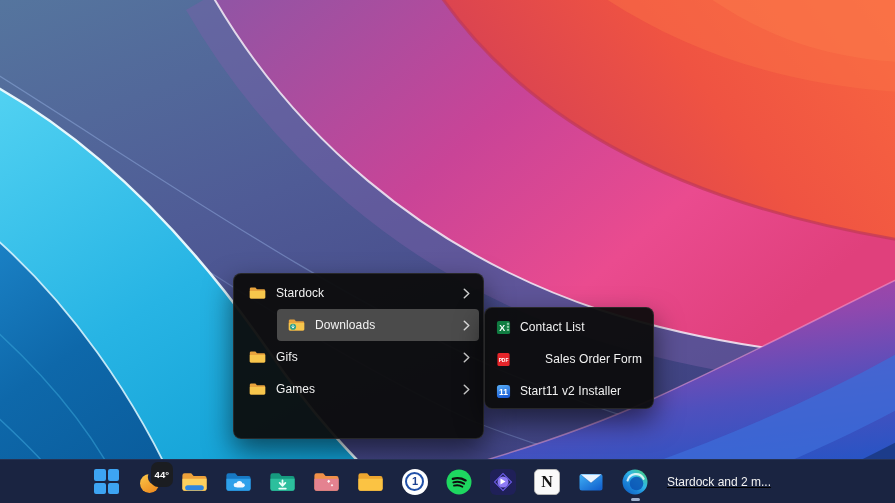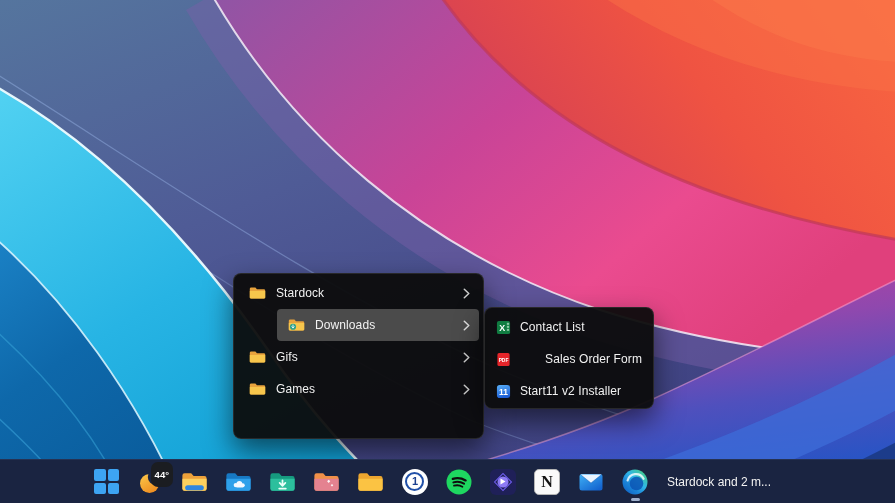--- a/index.html
+++ b/index.html
@@ -19,21 +19,21 @@
   .mi-icon-sm{width:15px;height:15px;margin-right:9px;}
   .mi-label{white-space:nowrap;letter-spacing:.1px;}
   .mi-chevron{margin-left:auto;display:flex;align-items:center;}
 
   
   .taskbar{position:absolute;left:0;right:0;bottom:0;height:44px;background:#1a2441;
     border-top:1px solid rgba(130,160,210,.12);display:flex;align-items:center;justify-content:center;
     z-index:10;box-sizing:border-box;padding-right:24px;}
   .tb-group{display:flex;align-items:center;gap:6px;}
   .tb-btn{width:38px;height:40px;border-radius:4px;display:flex;align-items:center;justify-content:center;position:relative;}
-  .tb-btn-wide{width:auto;padding:0 12px 0 6px;gap:19px;}
+  .tb-btn-wide{width:auto;padding:0 12px 0 6px;gap:19px;text-decoration:underline;}
   .tb-label{color:#f2f2f2;font-size:12px;white-space:nowrap;}
   .run-indicator{position:absolute;left:15px;bottom:1px;width:9px;height:3px;border-radius:2px;background:#9fb0cc;}
 
   .win-logo{width:25px;height:25px;display:grid;grid-template-columns:1fr 1fr;grid-template-rows:1fr 1fr;gap:2px;}
   .win-logo span{background:#3da4f2;border-radius:2px;}
 
   .weather-badge{position:absolute;top:0px;right:-3px;background:#1b1d21;color:#fff;font-size:9.5px;
     line-height:13px;padding:6px 4px;border-radius:7px;font-weight:700;}
 
   .onep{width:26px;height:26px;border-radius:50%;background:#fff;display:flex;align-items:center;justify-content:center;}

